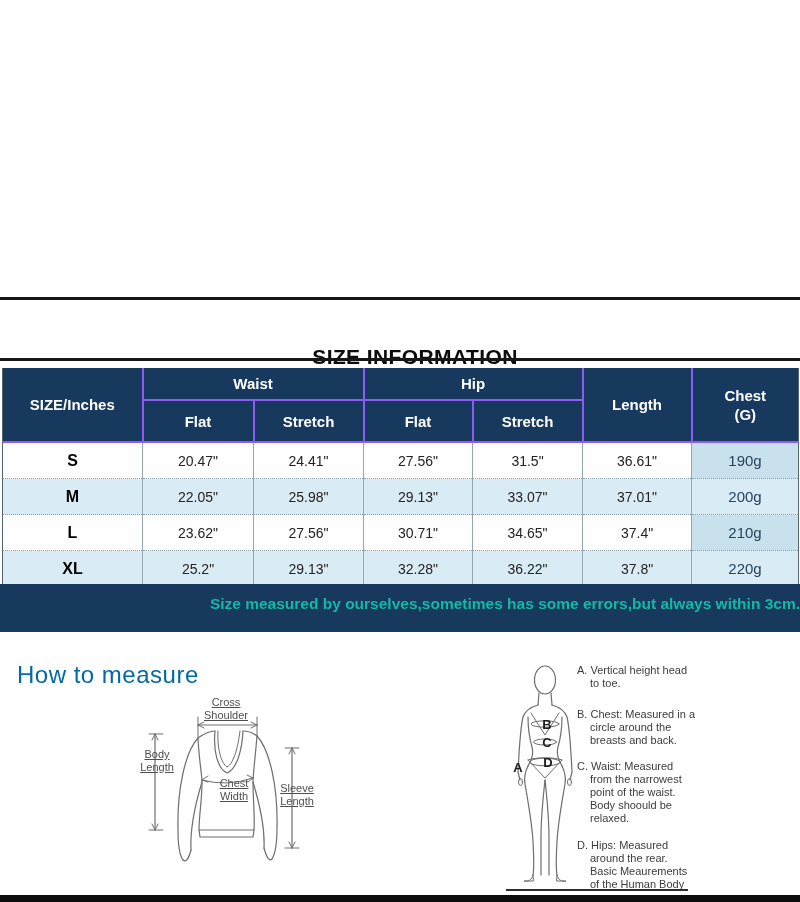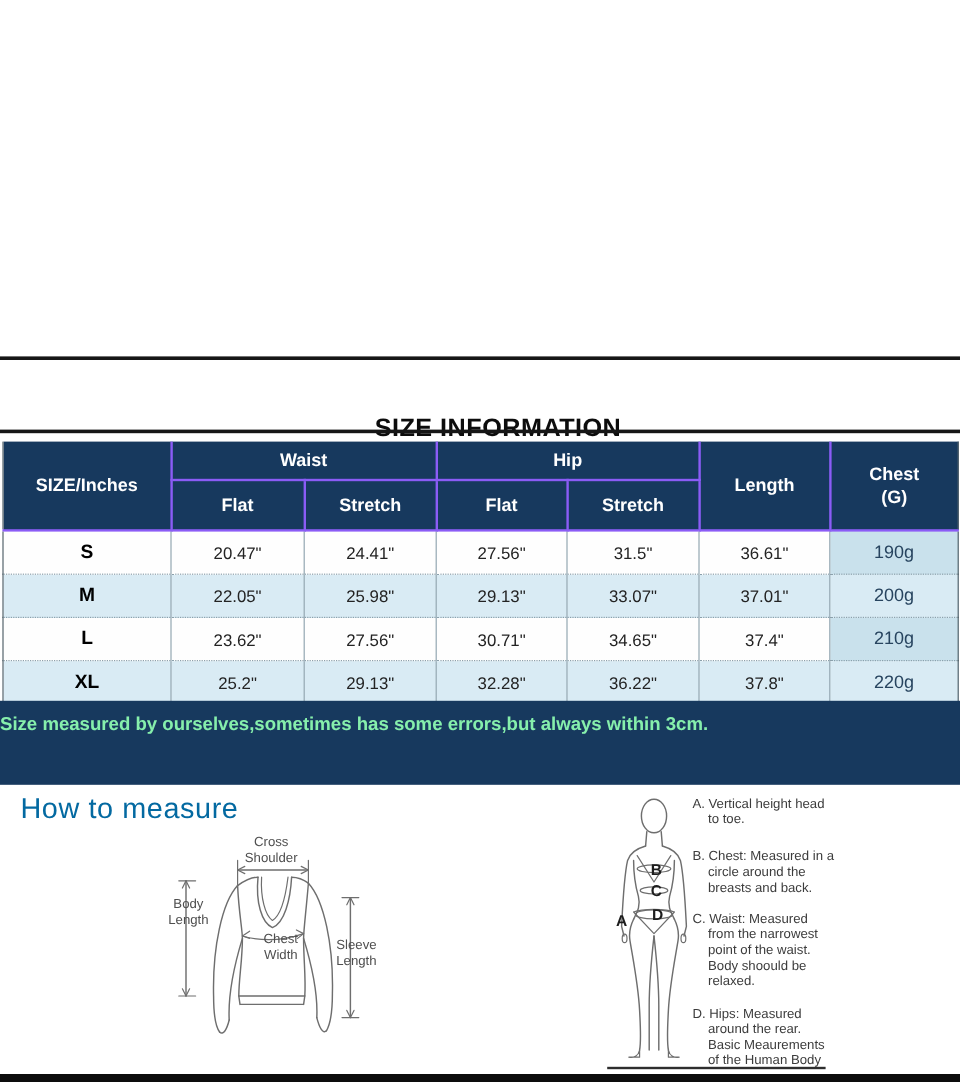--- a/index.html
+++ b/index.html
@@ -35,37 +35,37 @@
     text-align:center; vertical-align:middle; height:35px;
     font-size:14px; color:#232323; background:#fefefe;
     border-left:1px solid #93a7b2; border-top:1px dotted #8ba0ab; padding:0;
   }
   .size-table td:first-child { border-left:none; font-weight:bold; font-size:16px; color:#000; }
   .size-table tbody tr:first-child td { border-top:none; }
   .size-table tr.shaded td { background:#d9ebf4; }
   .size-table td.weight { background:#c9e1ec; color:#27445f; font-size:15px; }
   
   .banner {
-    position:absolute; top:584px; left:0; width:800px; height:70px;
-    background:#17395E; color:#86efac; text-align:left; z-index:3;
+    position:absolute; top:584px; left:0; width:800px; height:48px;
+    background:#17395E; color:#14b8a6; text-align:right; z-index:3;
   }
   .banner-en { margin-top:11px; font-size:15.5px; font-weight:bold; }
   .banner-ru { margin-top:4px; font-size:15px; font-weight:bold; }
   
   .howto {
     position:absolute; top:661px; left:17px; margin:0;
     font-size:24px; font-weight:400; color:#0369a1; letter-spacing:.5px;
   }
   svg.garment { position:absolute; left:125px; top:690px; width:270px; height:195px; }
   svg.figure  { position:absolute; left:495px; top:660px; width:110px; height:230px; }
   svg path, svg line, svg ellipse { fill:none; stroke:#6e6e6e; stroke-width:1.2; stroke-linecap:round; stroke-linejoin:round; }
   svg .thin { stroke-width:1; }
   .glabel {
     position:absolute; font-size:11px; line-height:12.5px; color:#4f4f4f;
-    text-align:center; white-space:pre-line;
+    text-align:center; white-space:pre-line;text-decoration:underline;
   }
   .lbl-cross  { left:191px; top:696px; width:70px; }
   .lbl-body   { left:134px; top:748px; width:46px; }
   .lbl-chest  { left:209px; top:777px; width:50px; }
   .lbl-sleeve { left:272px; top:782px; width:50px; }
   .plabel {
     position:absolute; width:16px; text-align:center;
     font-size:13px; font-weight:bold; color:#1d1d1d;
   }
   .pt-a { left:510px; top:760px; }

